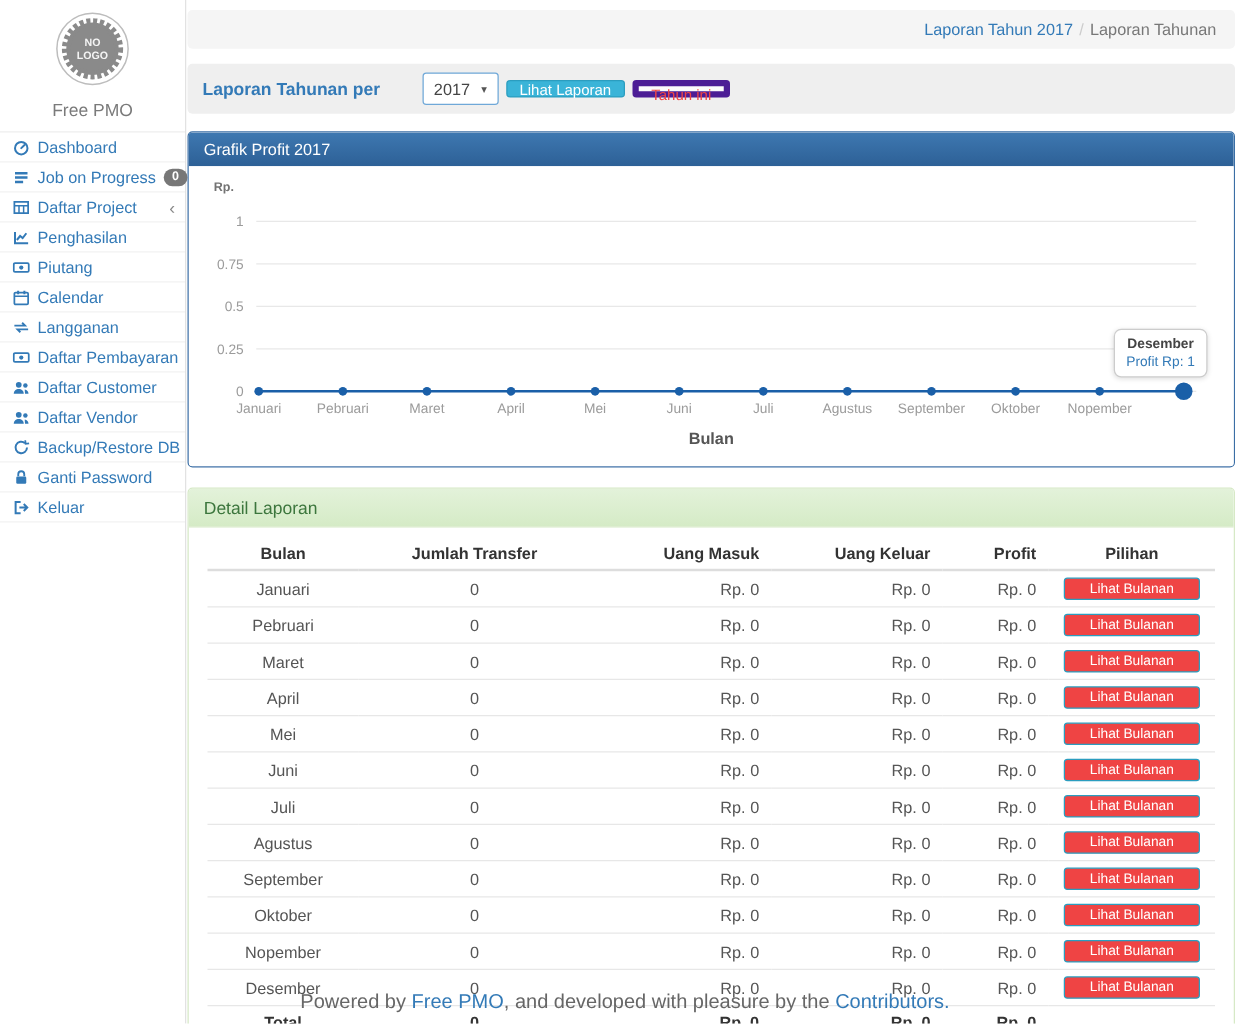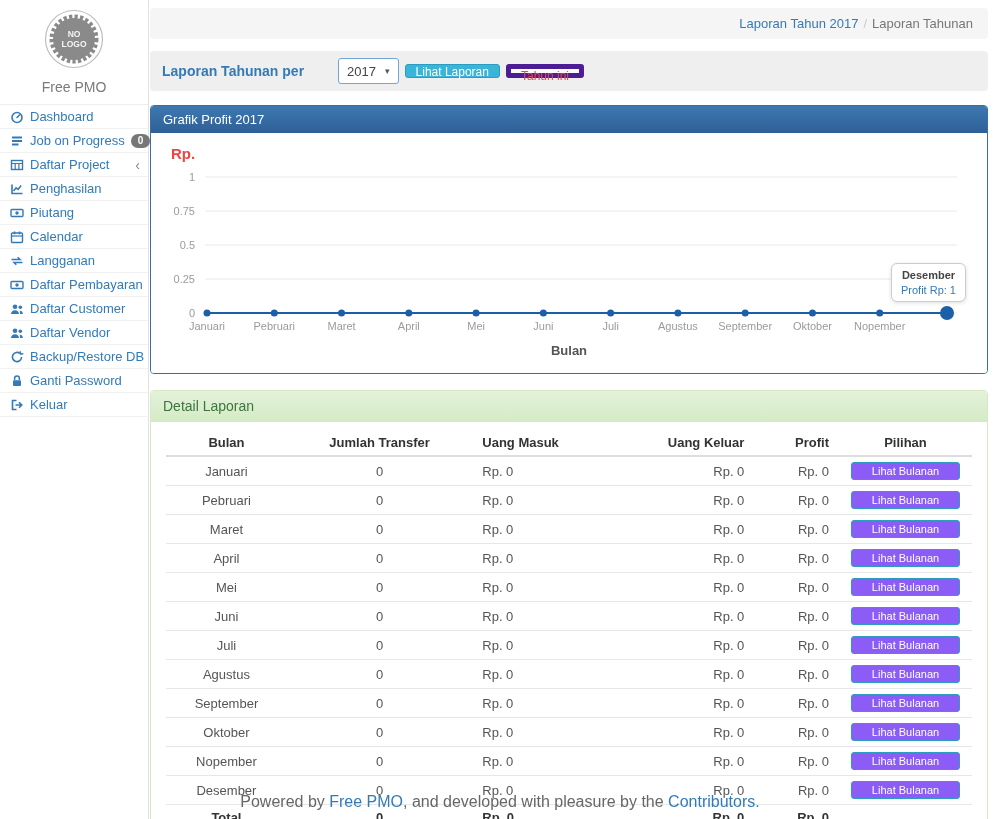--- a/index.html
+++ b/index.html
@@ -61,44 +61,44 @@
     font-size:13px; padding:6px 12px;
   }
   .panel-green { border:1px solid #d6e9c6; }
   .heading-green {
     background:linear-gradient(#e3f2da,#d5ebc6); color:#3c763d;
     font-size:14px; padding:7px 12px; border-bottom:1px solid #d6e9c6;
   }
   
   .chart-body { position:relative; height:240px; background:#fff; }
   #chart { position:absolute; top:0; left:0; }
-  .y-title { position:absolute; top:12px; left:20px; font-weight:bold; font-size:15px; color:#ef4444; }
+  .y-title { position:absolute; top:12px; left:20px; font-weight:bold; font-size:10px; color:#737373; }
   .x-title { position:absolute; top:210px; left:0; width:100%; text-align:center; font-weight:bold; font-size:13px; color:#555; }
   .tooltip {
     position:absolute; top:130px; right:21px; background:#fff;
     border:1px solid #ccc; border-radius:6px; box-shadow:0 1px 4px rgba(0,0,0,.13);
     padding:5px 9px; text-align:center;
   }
   .tt-title { font-size:11px; font-weight:bold; color:#444; }
   .tt-value { font-size:11px; color:#337ab7; margin-top:3px; }
   
   .panel-body { padding:8px 15px 12px; }
   table { width:100%; border-collapse:collapse; font-size:13px; color:#555; }
   th, td { padding:5px 10px; }
   thead th { color:#333; border-bottom:2px solid #ddd; }
   tbody td { border-top:1px solid #e7e7e7; }
   tr.total td { font-weight:bold; color:#333; border-bottom:1px solid #ddd; }
   .c0 { width:15%;   text-align:center; }
   .c1 { width:23%;   text-align:center; }
-  .c2 { width:18%;   text-align:left;margin-top:20px;  }
+  .c2 { width:18%;   text-align:right;margin-top:20px;  }
   .c3 { width:17%;   text-align:right;  }
   .c4 { width:10.5%; text-align:right;  }
   .c5 { width:16.5%; text-align:center; }
   .lihat-btn {
-    background:#8b5cf6; border:1px solid #2b9dbf; color:#fff;
+    background:#ef4444; border:1px solid #2b9dbf; color:#fff;
     font-size:11px; padding:2px 20px; border-radius:3px; cursor:pointer;
     font-family:"Liberation Sans",sans-serif;
   }
   
   .footer {
     position:absolute; top:793px; left:0; width:100%;
     text-align:center; font-size:16px; color:#666;
   }
   .footer a { color:#337ab7; text-decoration:none; cursor:pointer; }
 </style>

